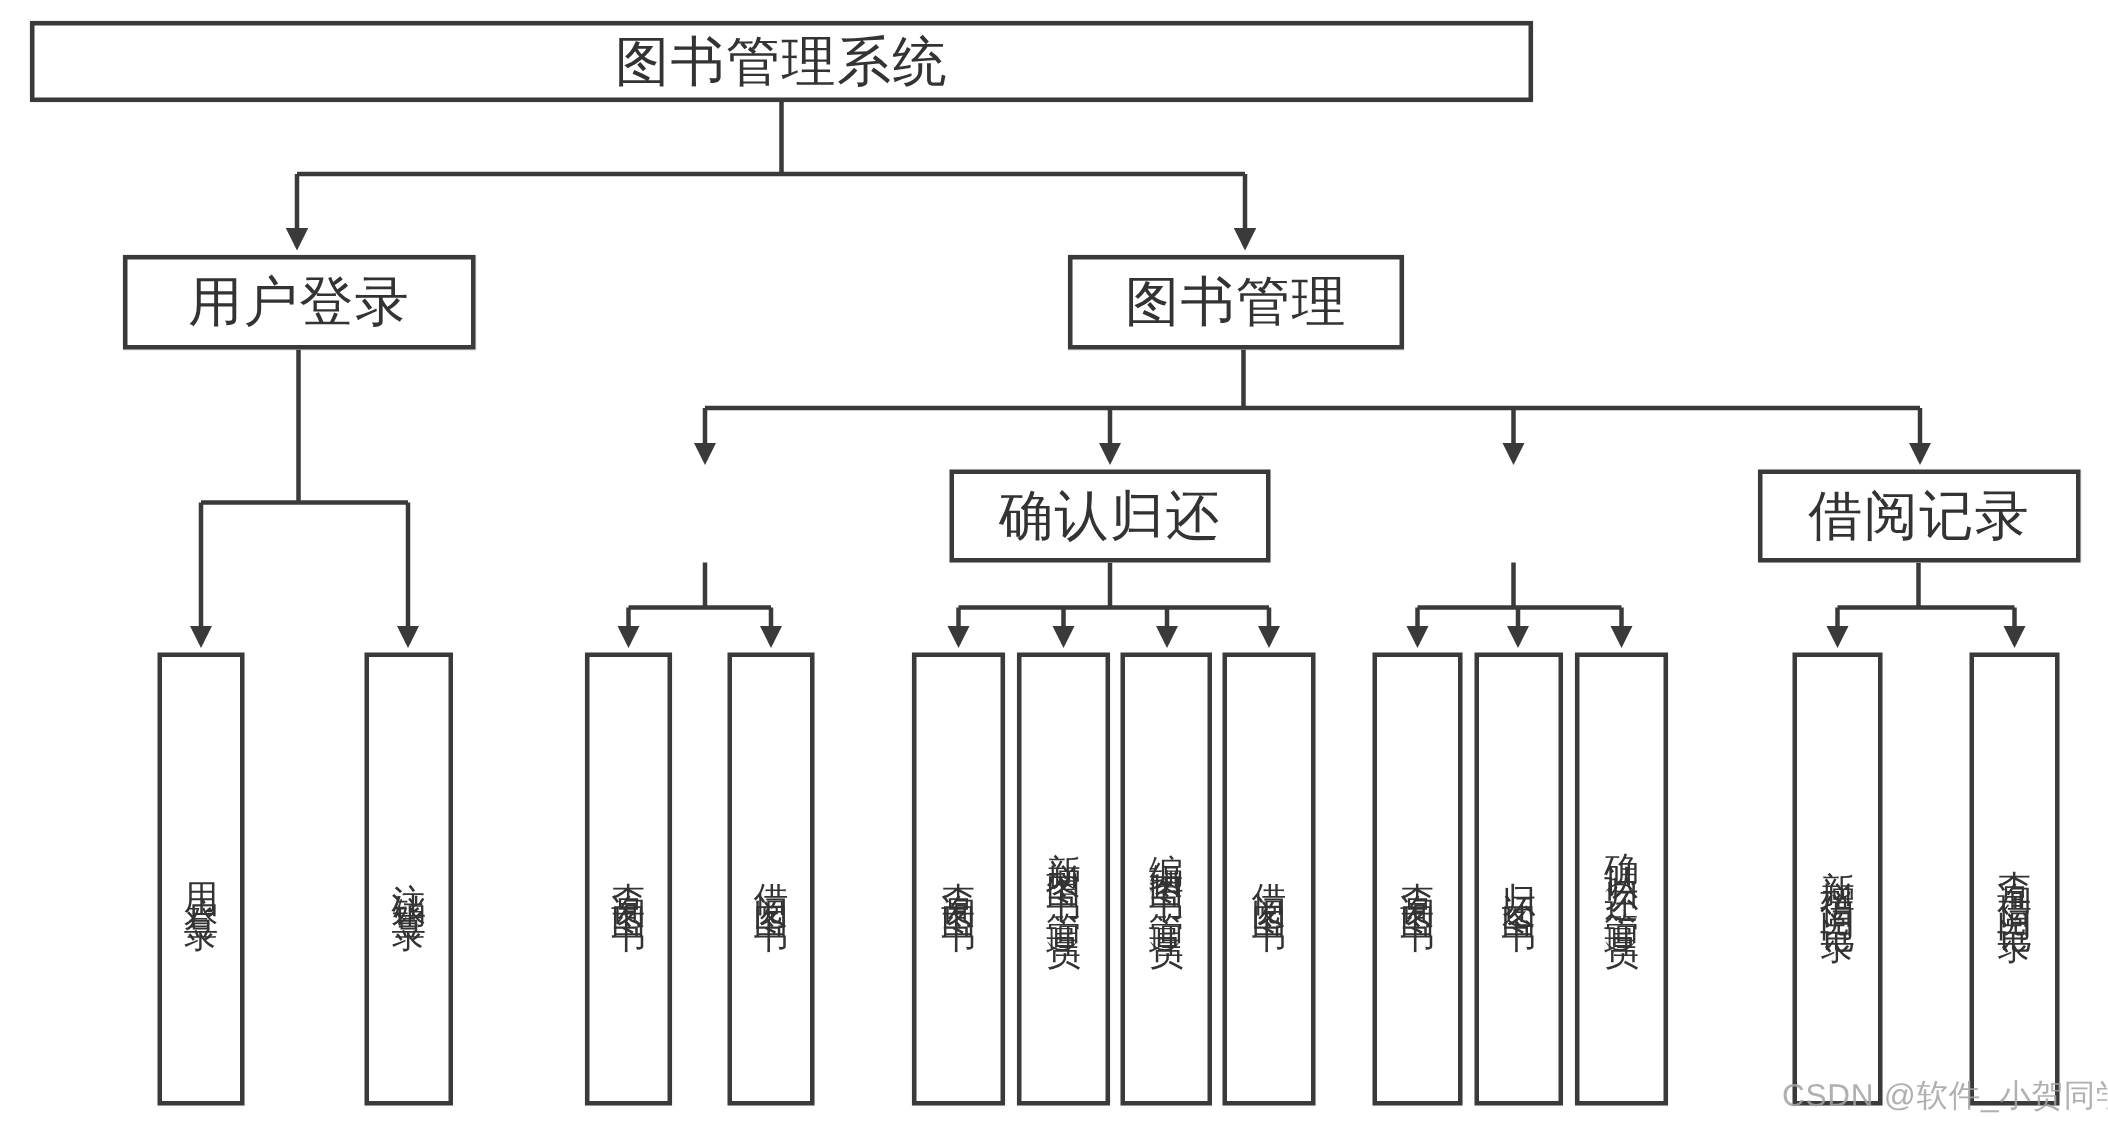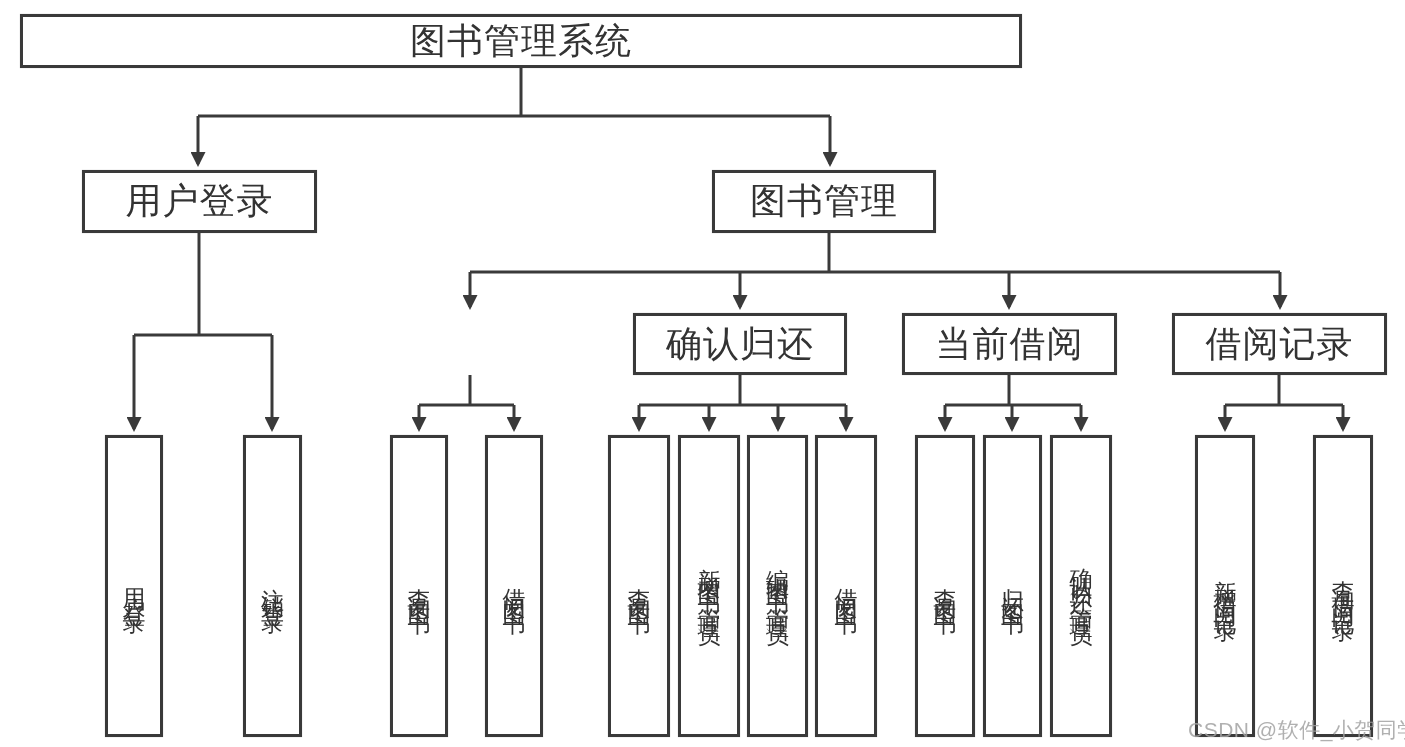--- a/index.html
+++ b/index.html
@@ -100,21 +100,20 @@
       <path d="M1343 405 V429" marker-end="url(#arrow)"></path>
     </g>
   </svg>
 
   <div class="node h-node" style="left:20px; top:14px; width:1002px; height:54px;">图书管理系统</div>
 
   <div class="node h-node" style="left:82px; top:170px; width:235px; height:63px;">用户登录</div>
   <div class="node h-node" style="left:712px; top:170px; width:224px; height:63px;">图书管理</div>
 
   <div class="node h-node" style="left:633px; top:313px; width:214px; height:62px;">确认归还</div>
-  <div class="node h-node" style="left:902px; top:313px; width:215px; height:62px;">当前借阅</div>
   <div class="node h-node" style="left:1172px; top:313px; width:215px; height:62px;">借阅记录</div>
 
   <div class="node v-node" style="left:105px; top:435px; width:58px; height:302px;">用户登录</div>
   <div class="node v-node" style="left:243px; top:435px; width:59px; height:302px;">注销登录</div>
 
   <div class="node v-node" style="left:390px; top:435px; width:58px; height:302px;">查询图书</div>
   <div class="node v-node" style="left:485px; top:435px; width:58px; height:302px;">借阅图书</div>
 
   <div class="node v-node" style="left:608px; top:435px; width:62px; height:302px;">查询图书</div>
   <div class="node v-node" style="left:678px; top:435px; width:62px; height:302px;">新增图书（管理员）</div>

